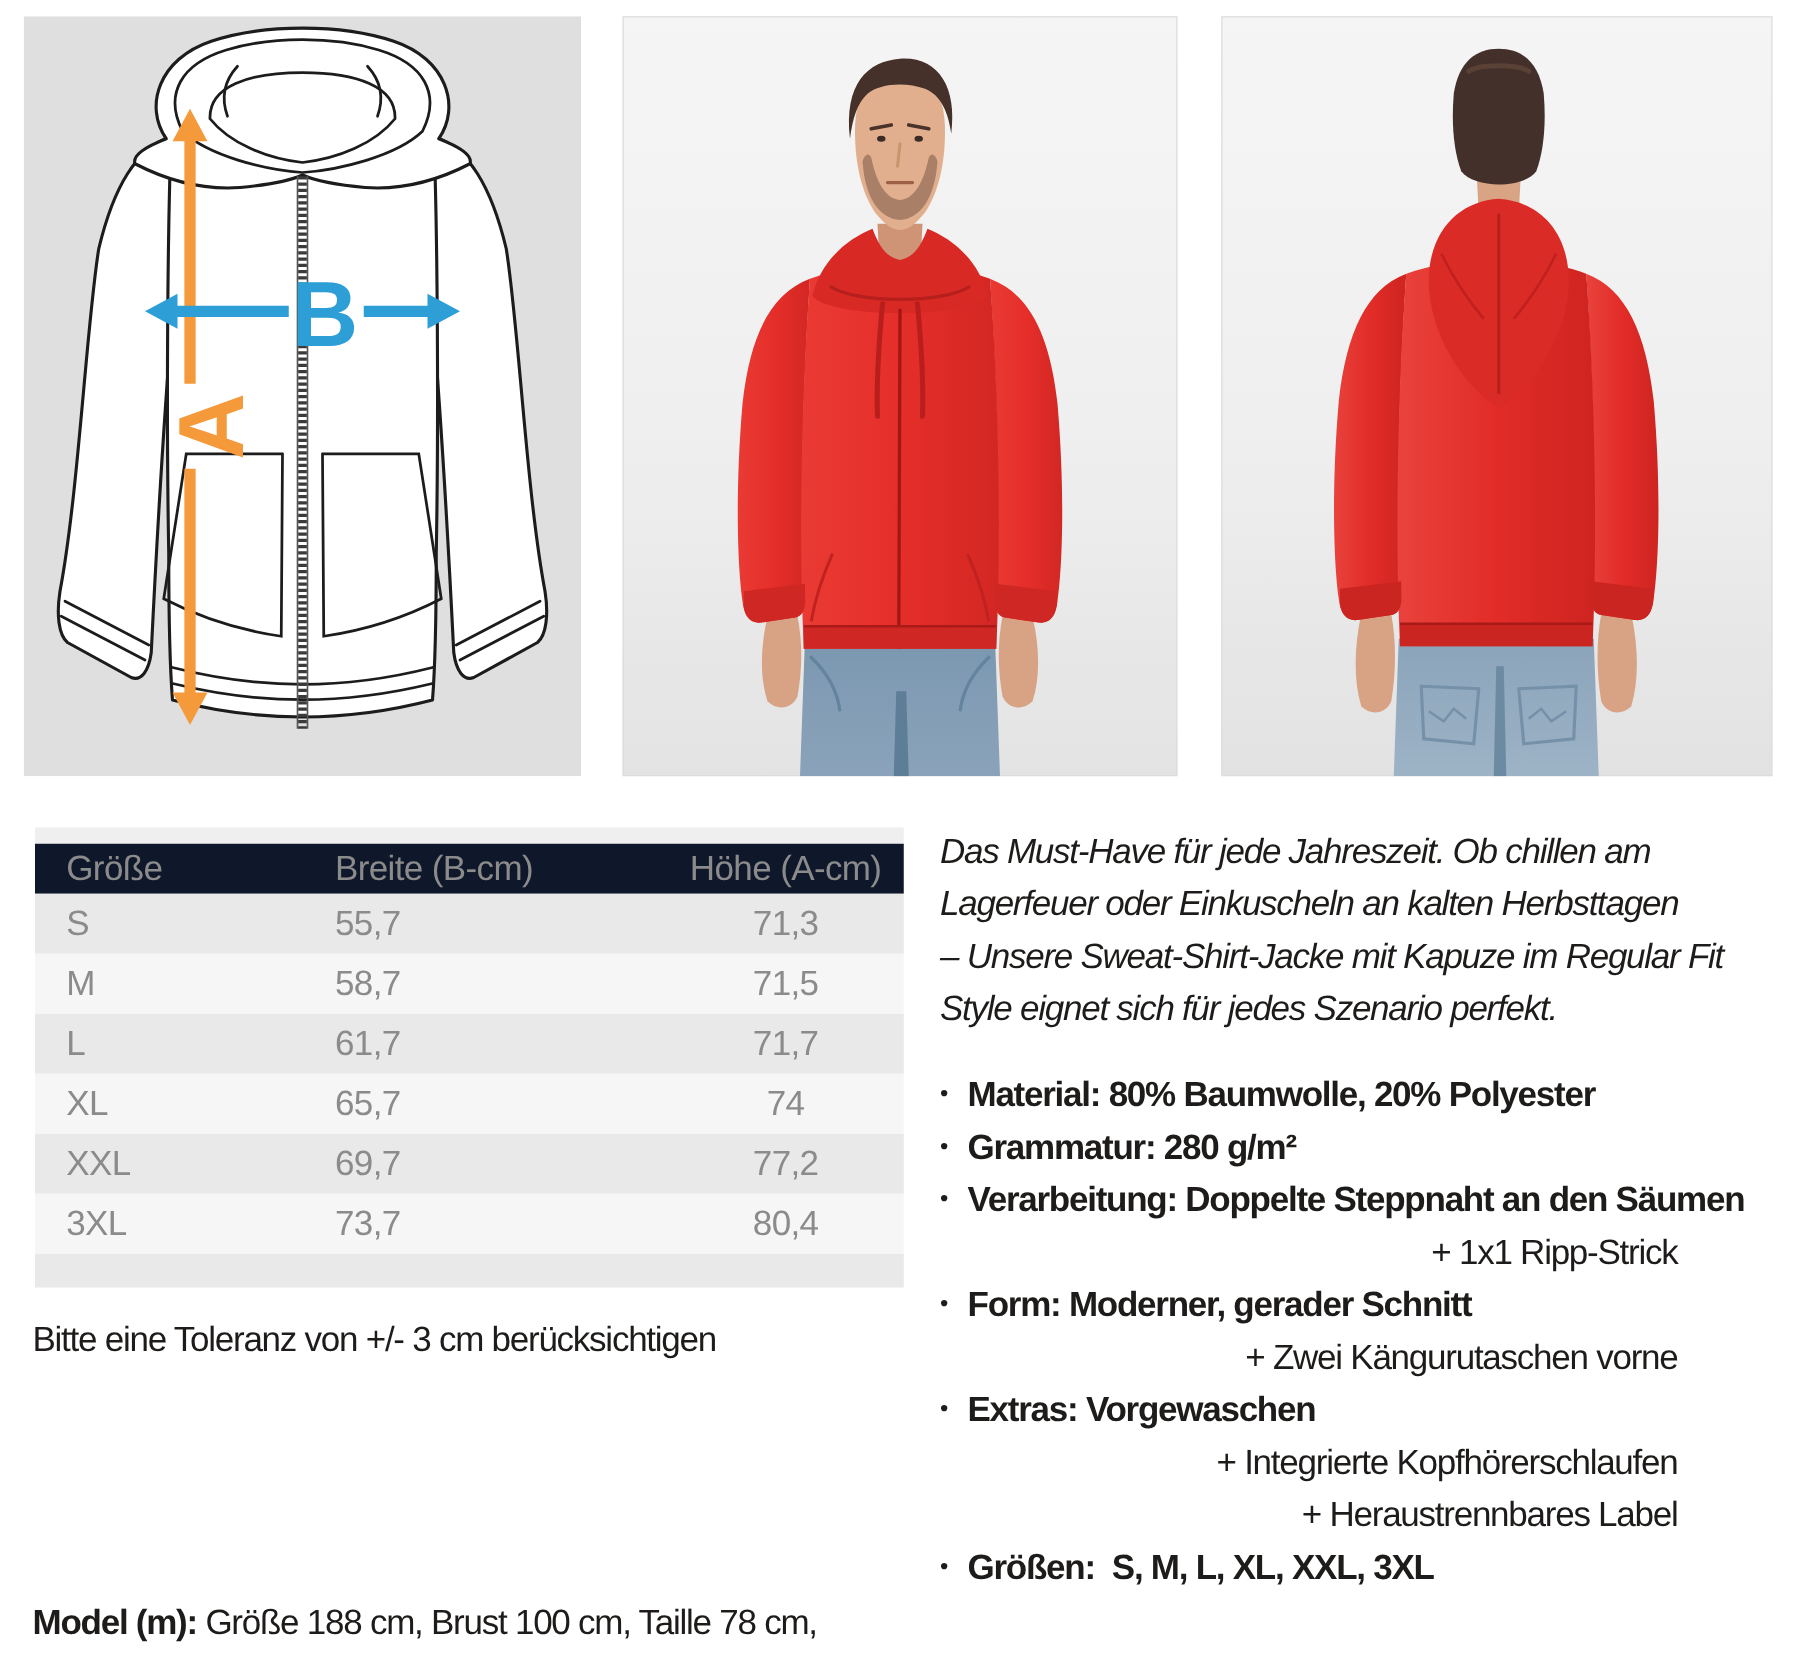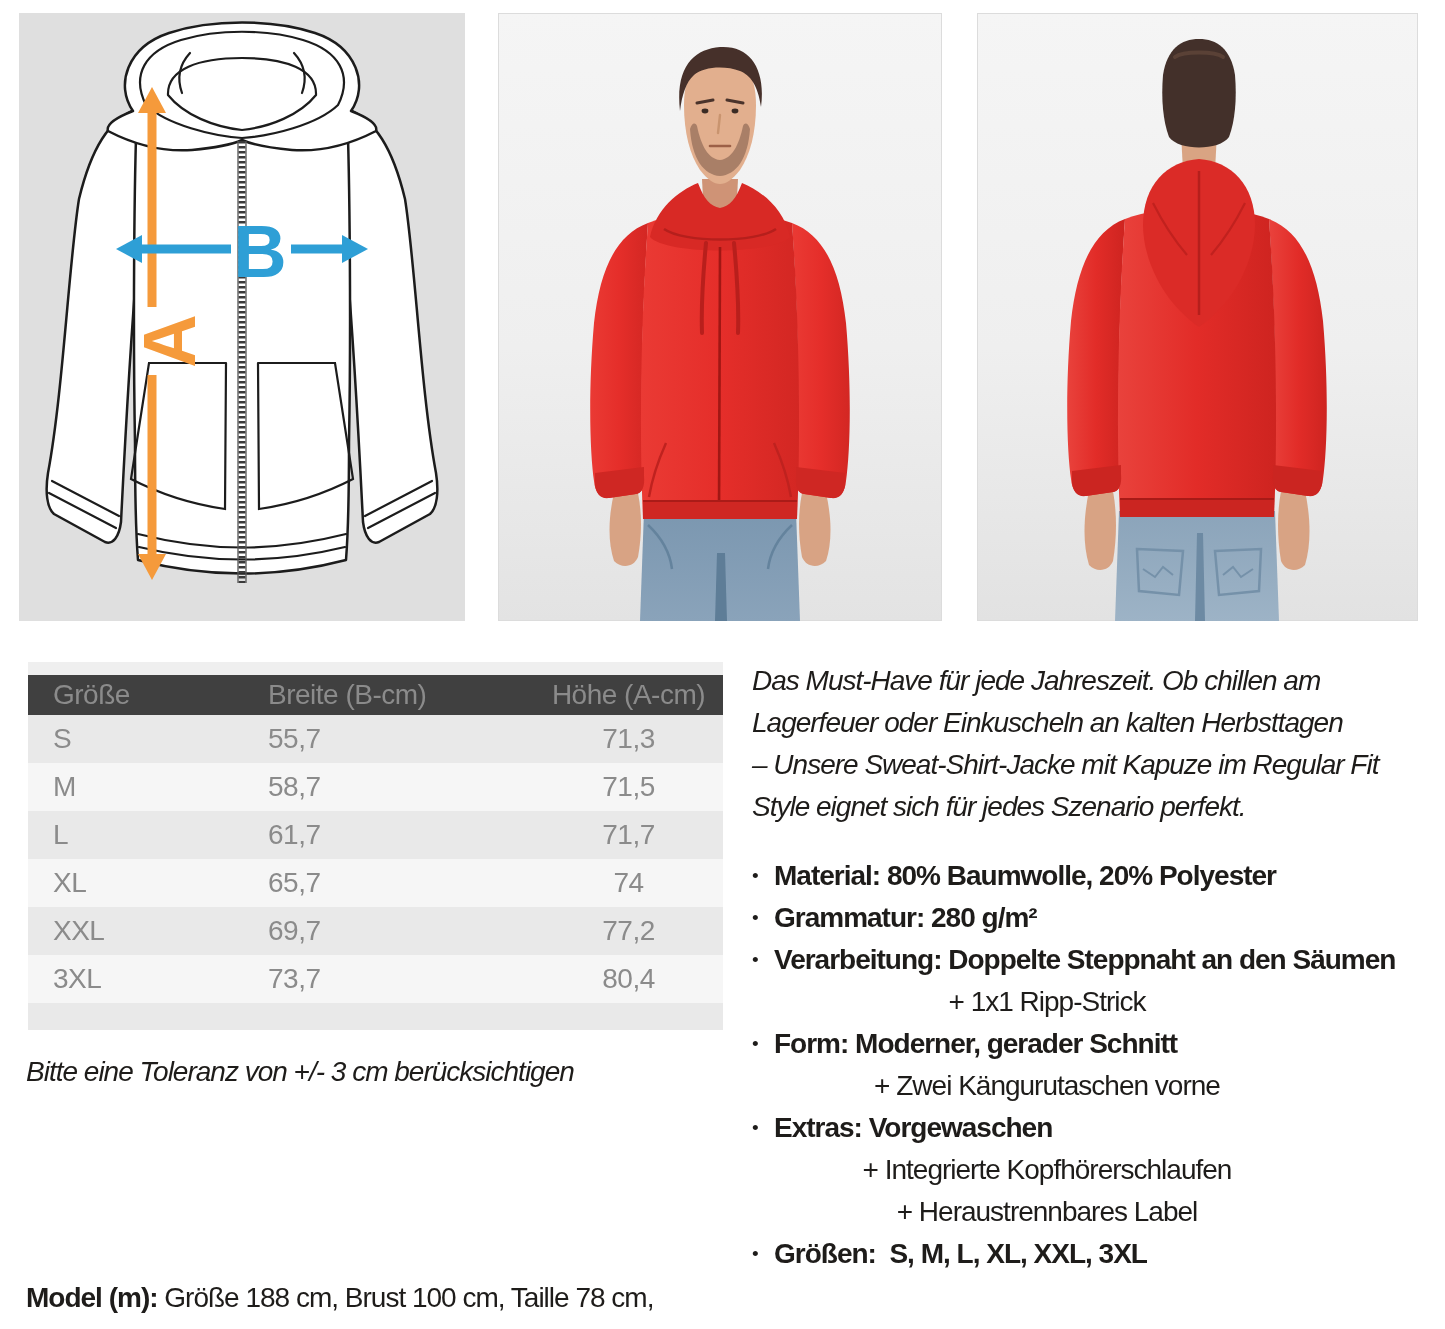--- a/index.html
+++ b/index.html
@@ -9,41 +9,41 @@
   .panel svg{display:block;width:100%;height:100%;}
   #diagram-panel{left:19px;width:446px;}
   #front-panel{left:498px;width:444px;}
   #back-panel{left:977px;width:441px;}
 
   
   .size-table{position:absolute;left:28px;top:662px;width:695px;font-size:28px;letter-spacing:-0.5px;color:#8b8b8b;}
   .strip-top{height:13px;background:#efefef;}
   .strip-bottom{height:27px;background:#e9e9e9;}
   .trow{display:grid;grid-template-columns:212px 262px 1fr;align-items:center;height:48px;}
-  .thead{height:40px;background:#404040;}
+  .thead{height:40px;background:#0f172a;}
   .trow.dark{background:#e9e9e9;}
   .trow.light{background:#f6f6f6;}
   .c1{padding-left:25px;}
   .c2{padding-left:28px;}
   .c3{padding-left:32px;text-align:center;}
 
   
   .note{position:absolute;left:26px;font-size:28px;line-height:43px;letter-spacing:-1px;white-space:pre;}
-  #tolerance-note{top:1050px;font-style:italic;}
+  #tolerance-note{top:1050px;}
   #model-note{top:1190px;}
   #model-note b{font-weight:700;}
 
   
   .description{position:absolute;left:752px;top:660px;width:600px;font-size:28px;line-height:42px;letter-spacing:-1px;}
   .p-line{white-space:pre;font-style:italic;}
   .bullets{margin-top:27px;}
   .bline{display:flex;}
   .dot{width:22px;font-size:19px;line-height:42px;flex:0 0 22px;}
   .btext{white-space:pre;font-weight:bold;}
-  .bextra{width:590px;text-align:center;white-space:pre;}
+  .bextra{width:590px;text-align:right;white-space:pre;}
 </style>
 </head>
 <body>
 
 <div class="stage">
 
   <section class="panel" id="diagram-panel">
     <svg viewBox="0 0 446 608">
       <rect width="446" height="608" fill="#dfdfdf"></rect>
       <g fill="#ffffff" stroke="#1c1c1c" stroke-width="2.5" stroke-linecap="round" stroke-linejoin="round">

